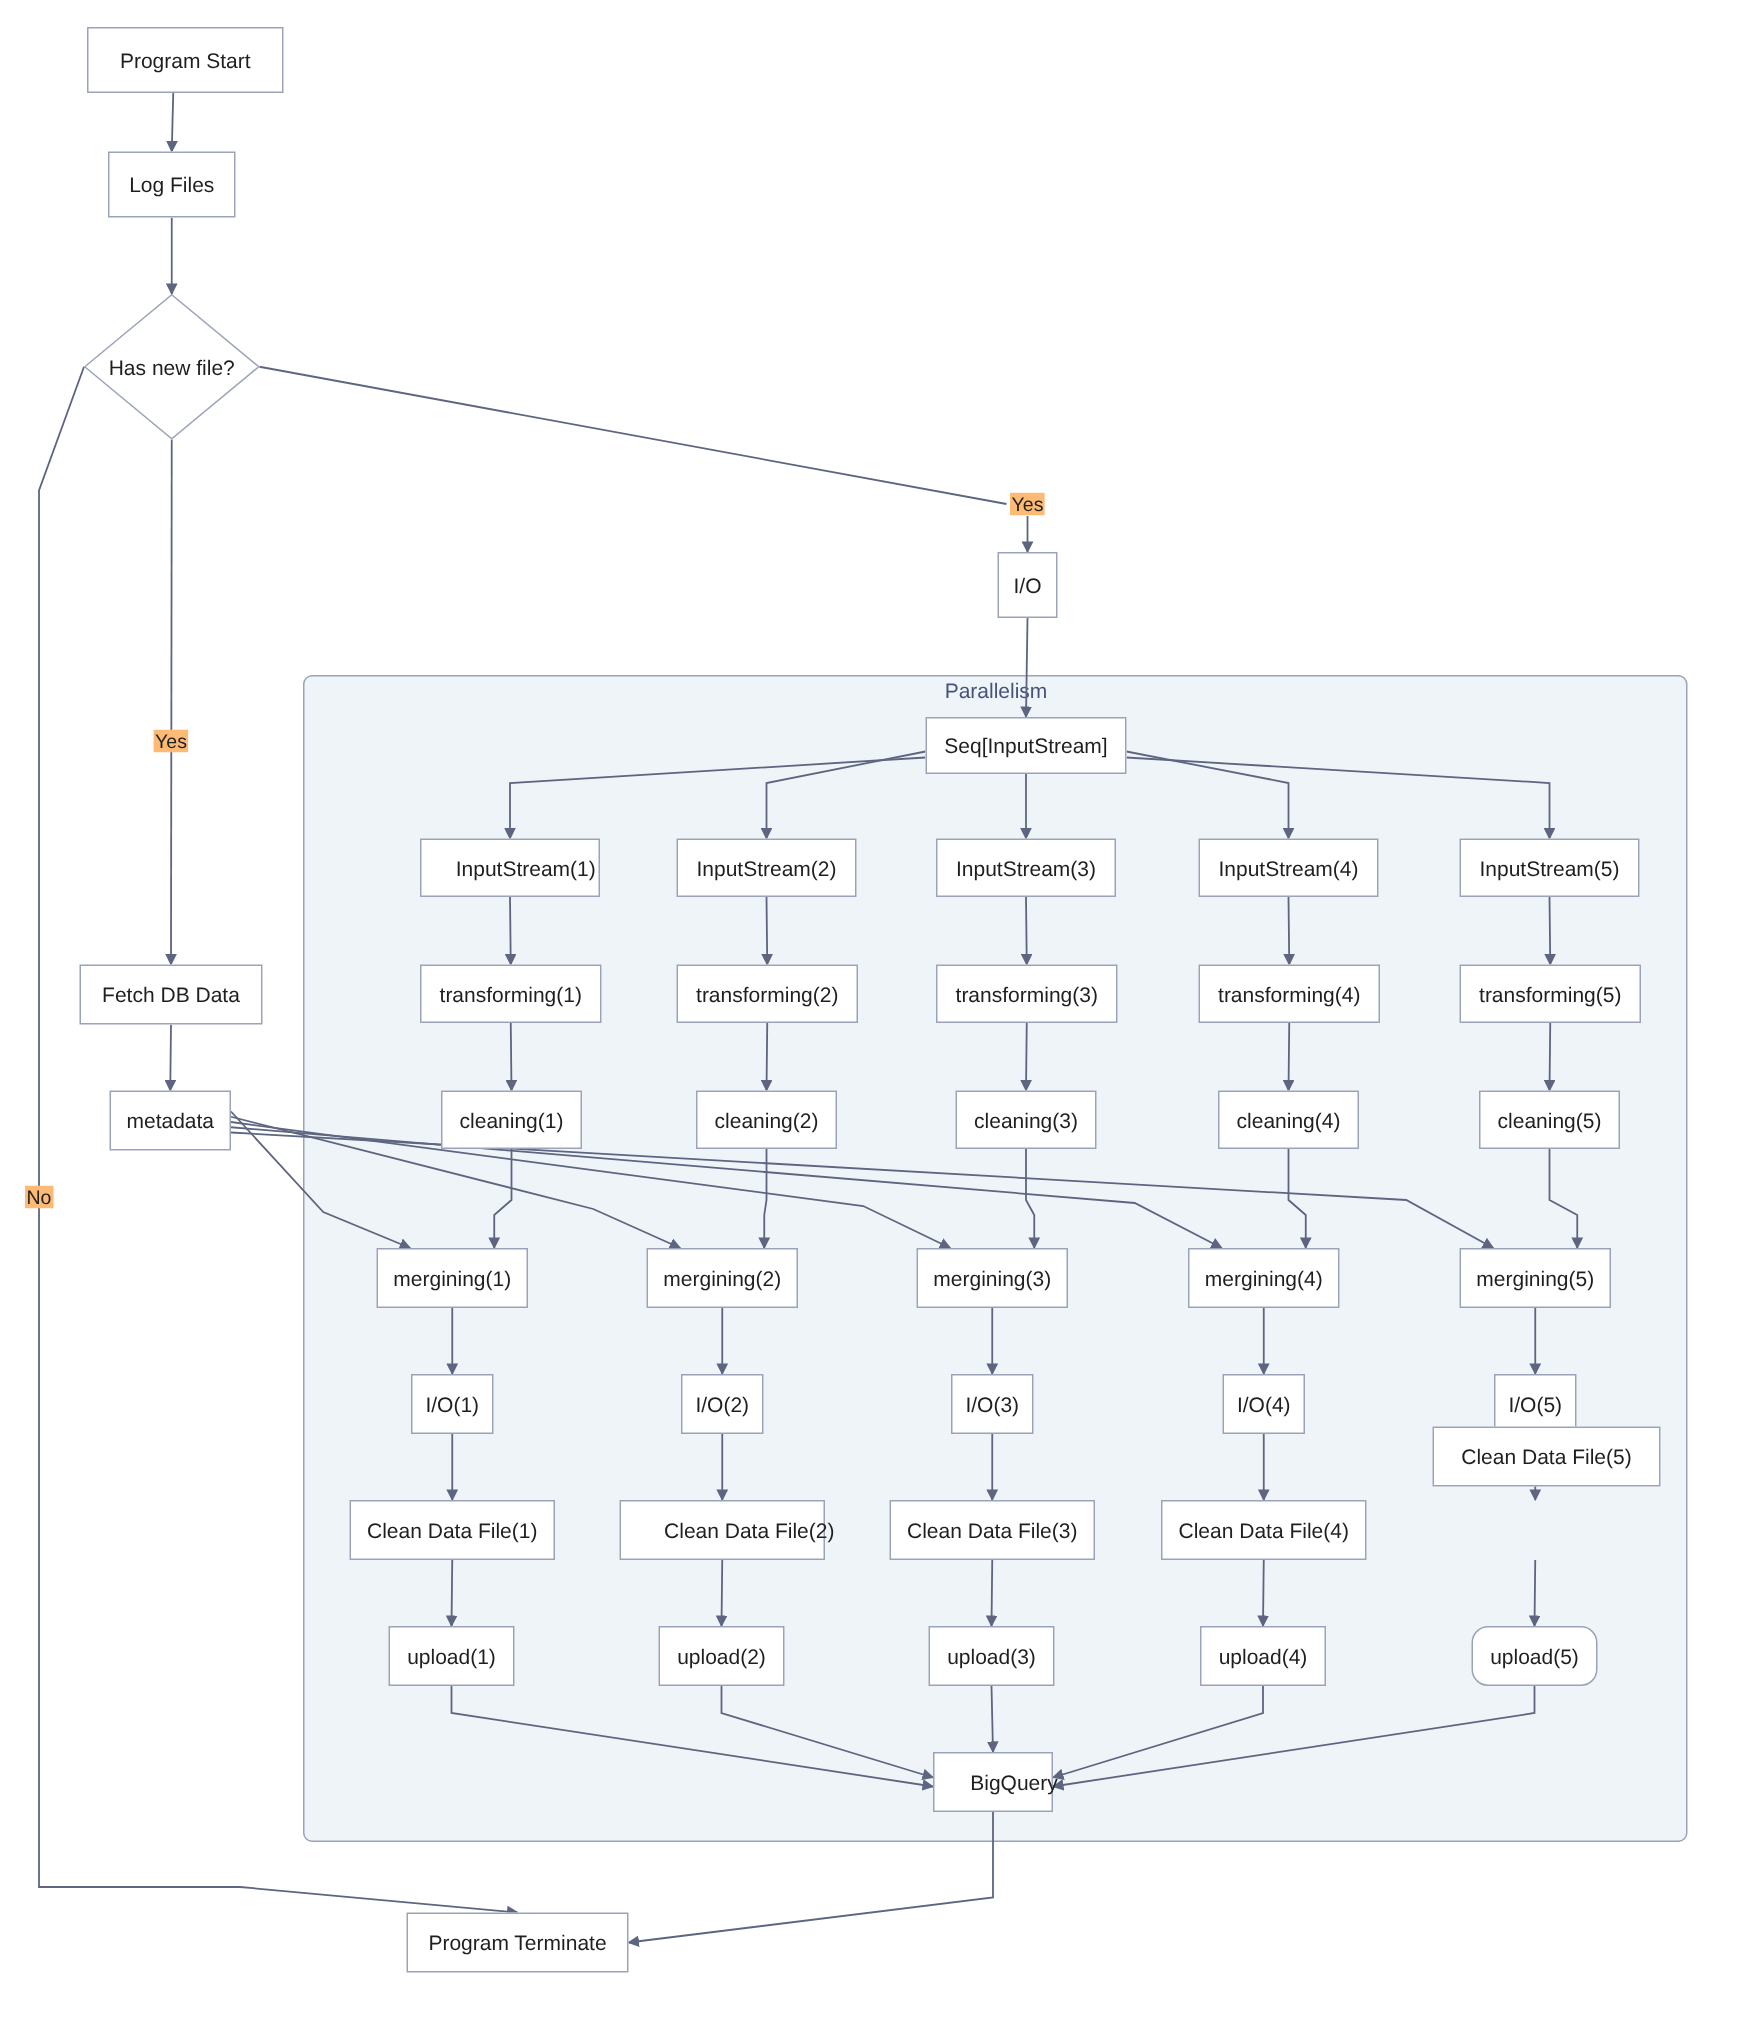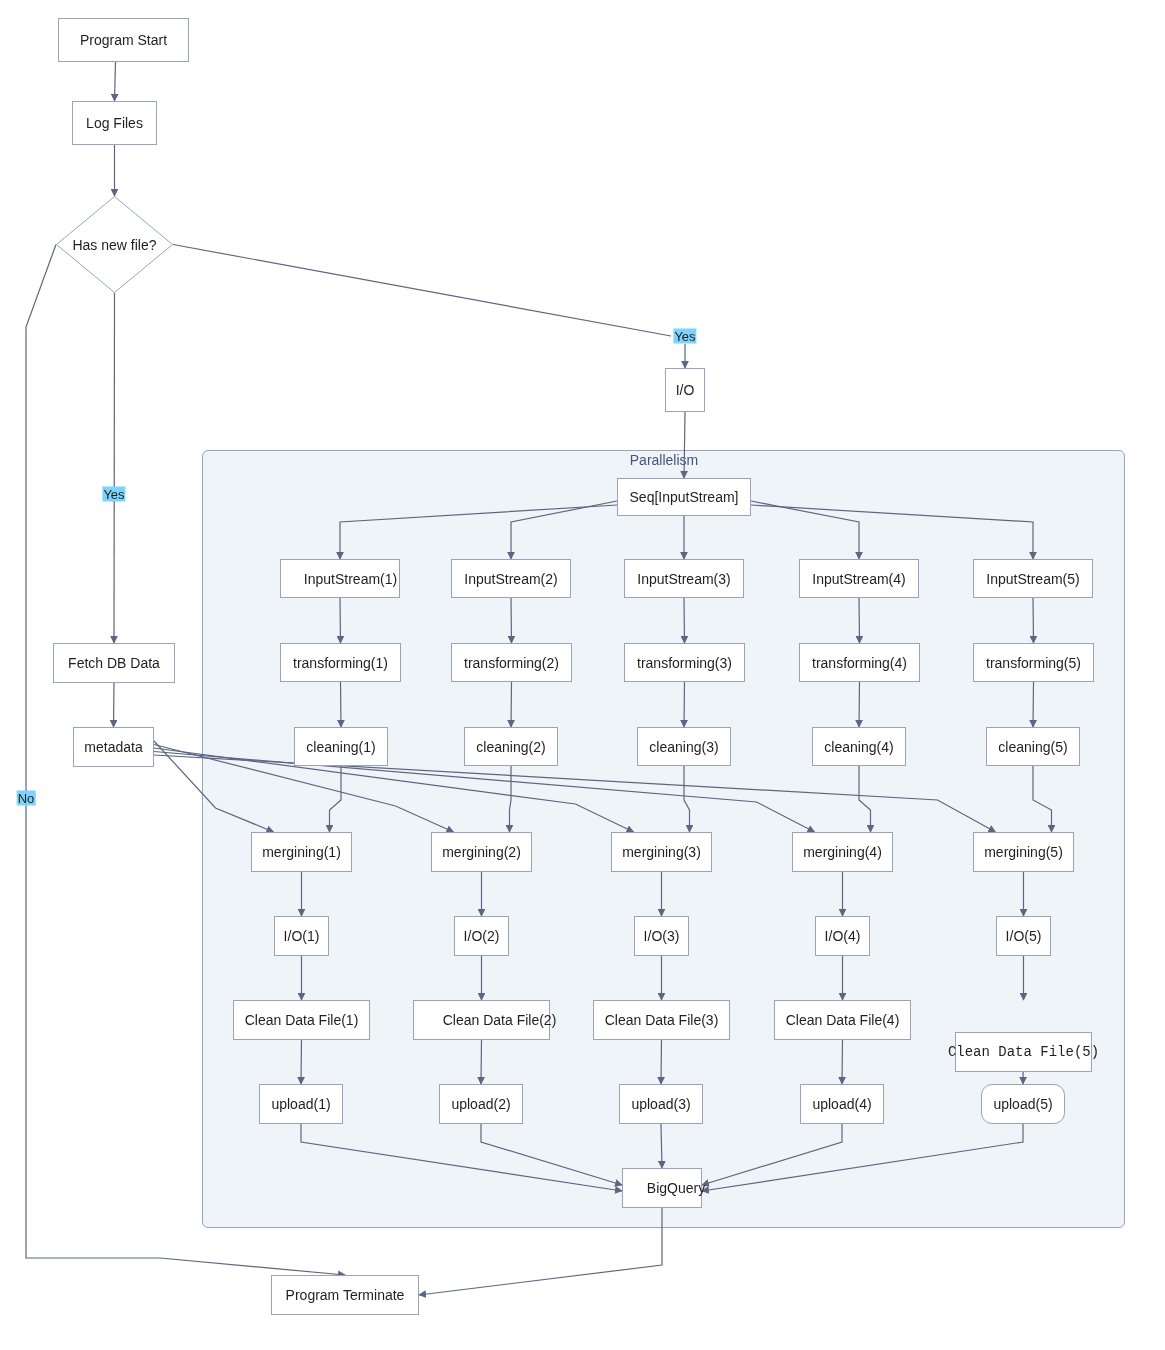--- a/index.html
+++ b/index.html
@@ -70,21 +70,21 @@
     align-items: center;
     justify-content: center;
     font-size: 14px;
     color: #1f1f1f;
     white-space: nowrap;
   }
   .edge-label {
     position: absolute;
     font-size: 13px;
     color: #1f1f1f;
-    background: #7dd3fc;
+    background: #fdba74;
     padding: 0 1px;
     white-space: nowrap;
     transform: translate(-50%, -50%);
   }
 </style>
 </head>
 <body>
 
 <div id="canvas">
   <div class="group-box" style="left: 202px; top: 450px; width: 923px; height: 778px;"></div>
@@ -257,21 +257,21 @@
       </div>
       <div class="node" style="left: 413px; top: 1000px; width: 137px; height: 40px; padding-left: 36px;">
         <span>Clean Data File(2)</span>
       </div>
       <div class="node" style="left: 593px; top: 1000px; width: 137px; height: 40px;">
         <span>Clean Data File(3)</span>
       </div>
       <div class="node" style="left: 774px; top: 1000px; width: 137px; height: 40px;">
         <span>Clean Data File(4)</span>
       </div>
-      <div class="node" style="left: 955px; top: 1032px; width: 137px; height: 40px; font-family: Liberation Mono, monospace;">
+      <div class="node" style="left: 955px; top: 951px; width: 152px; height: 40px;">
         <span>Clean Data File(5)</span>
       </div>
       <div class="node" style="left: 259px; top: 1084px; width: 84px; height: 40px;">
         <span>upload(1)</span>
       </div>
       <div class="node" style="left: 439px; top: 1084px; width: 84px; height: 40px;">
         <span>upload(2)</span>
       </div>
       <div class="node" style="left: 619px; top: 1084px; width: 84px; height: 40px; text-align: right;">
         <span>upload(3)</span>

